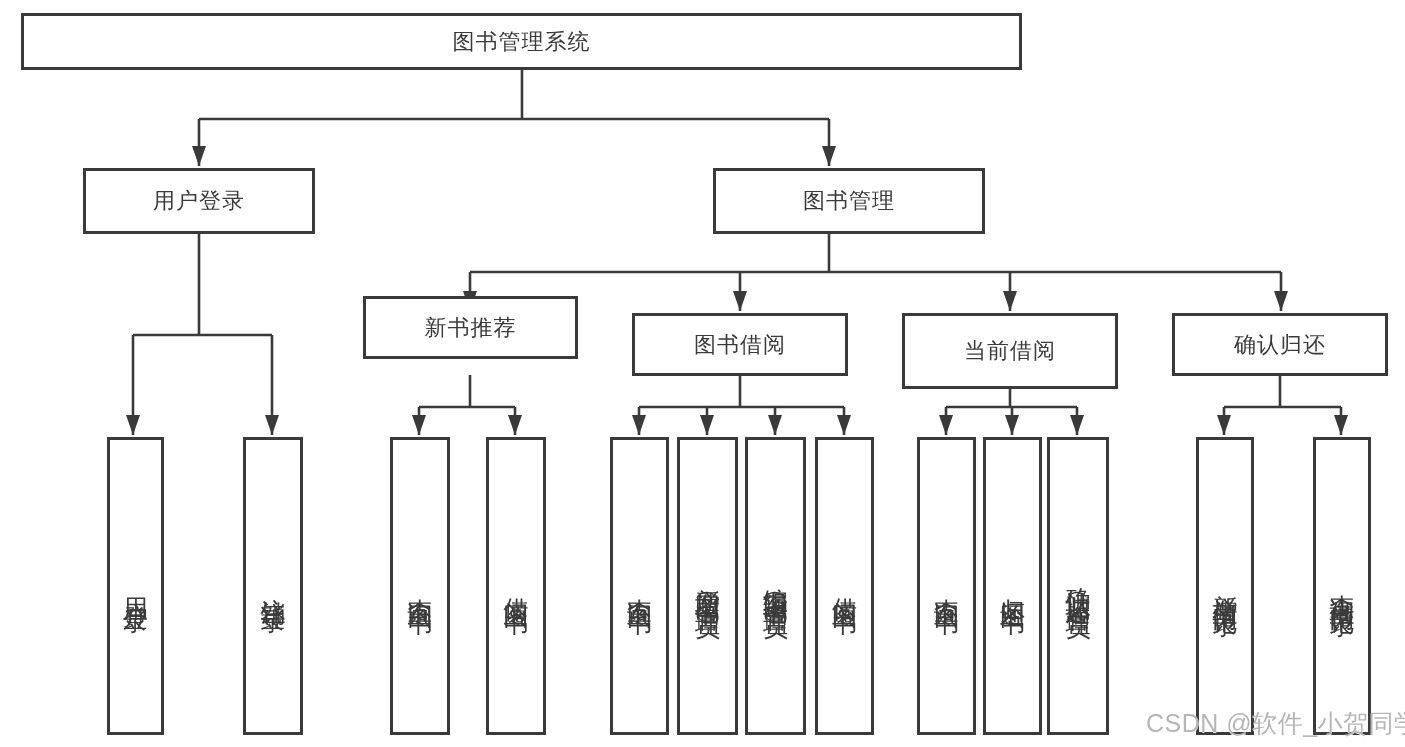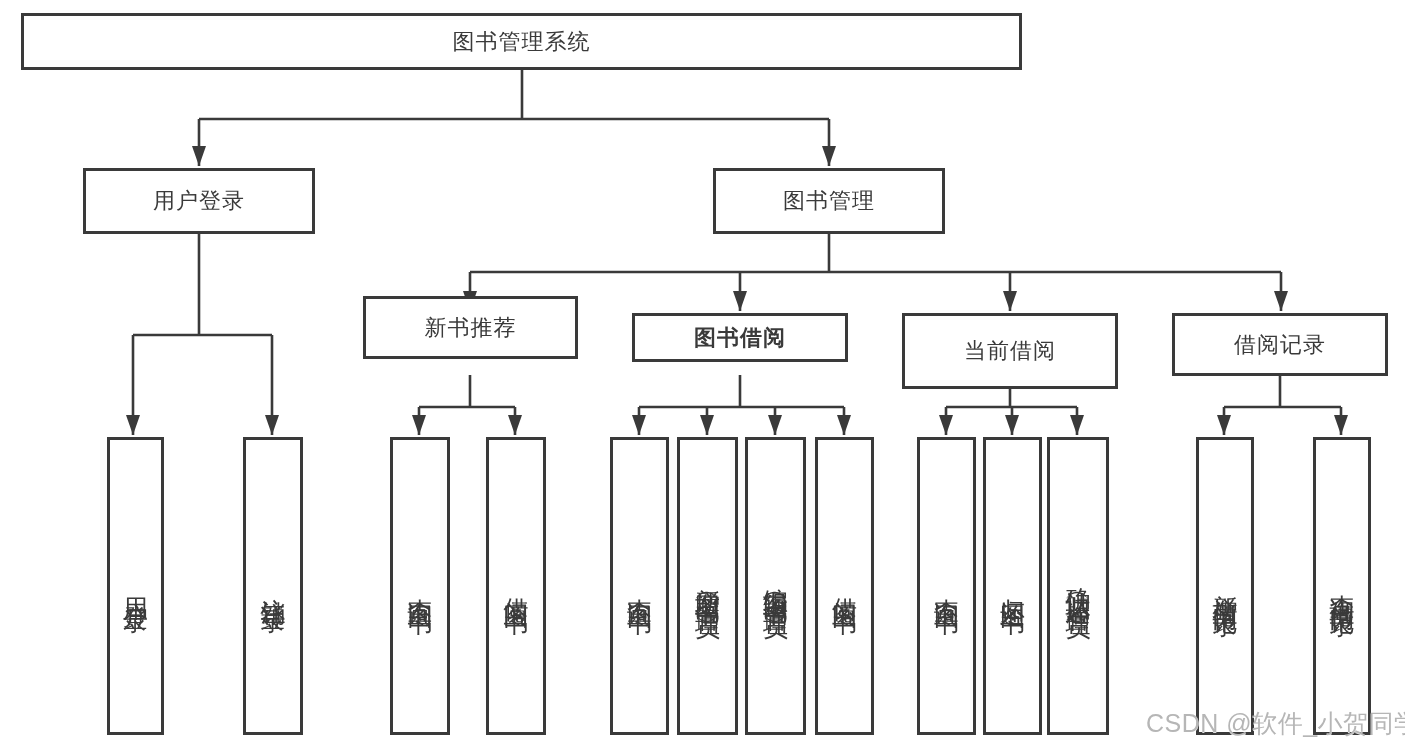--- a/index.html
+++ b/index.html
@@ -92,26 +92,26 @@
     <path d="M946,407 V435" fill="none" stroke="#3a3a3a" stroke-width="2.6" marker-end="url(#arrow)"></path>
     <path d="M1012,407 V435" fill="none" stroke="#3a3a3a" stroke-width="2.6" marker-end="url(#arrow)"></path>
     <path d="M1077,407 V435" fill="none" stroke="#3a3a3a" stroke-width="2.6" marker-end="url(#arrow)"></path>
     <path d="M1224,407 V435" fill="none" stroke="#3a3a3a" stroke-width="2.6" marker-end="url(#arrow)"></path>
     <path d="M1341,407 V435" fill="none" stroke="#3a3a3a" stroke-width="2.6" marker-end="url(#arrow)"></path>
   </svg>
 
   <div class="node hbox" style="left:21px; top:13px; width:1001px; height:57px;">图书管理系统</div>
 
   <div class="node hbox" style="left:83px; top:168px; width:232px; height:66px;">用户登录</div>
-  <div class="node hbox" style="left:713px; top:168px; width:232px; height:66px;">图书管理</div>
+  <div class="node hbox" style="left:713px; top:168px; width:272px; height:66px;">图书管理</div>
 
   <div class="node hbox" style="left:363px; top:296px; width:215px; height:63px;">新书推荐</div>
-  <div class="node hbox" style="left:632px; top:313px; width:216px; height:49px;font-weight:bold;">图书借阅</div>
+  <div class="node hbox" style="left:632px; top:313px; width:216px; height:63px;">图书借阅</div>
   <div class="node hbox" style="left:902px; top:313px; width:216px; height:76px;">当前借阅</div>
-  <div class="node hbox" style="left:1172px; top:313px; width:216px; height:63px;">借阅记录</div>
+  <div class="node hbox" style="left:1172px; top:313px; width:216px; height:63px;">确认归还</div>
 
   <div class="node vbox" style="left:107px; top:437px; width:57px; height:298px;">用户登录</div>
   <div class="node vbox" style="left:243px; top:437px; width:60px; height:298px;">注销登录</div>
 
   <div class="node vbox" style="left:390px; top:437px; width:60px; height:298px;">查询图书</div>
   <div class="node vbox" style="left:486px; top:437px; width:60px; height:298px;">借阅图书</div>
 
   <div class="node vbox" style="left:610px; top:437px; width:59px; height:298px;">查询图书</div>
   <div class="node vbox" style="left:677px; top:437px; width:61px; height:298px;">新增图书（管理员）</div>
   <div class="node vbox" style="left:745px; top:437px; width:61px; height:298px;">编辑图书（管理员）</div>

